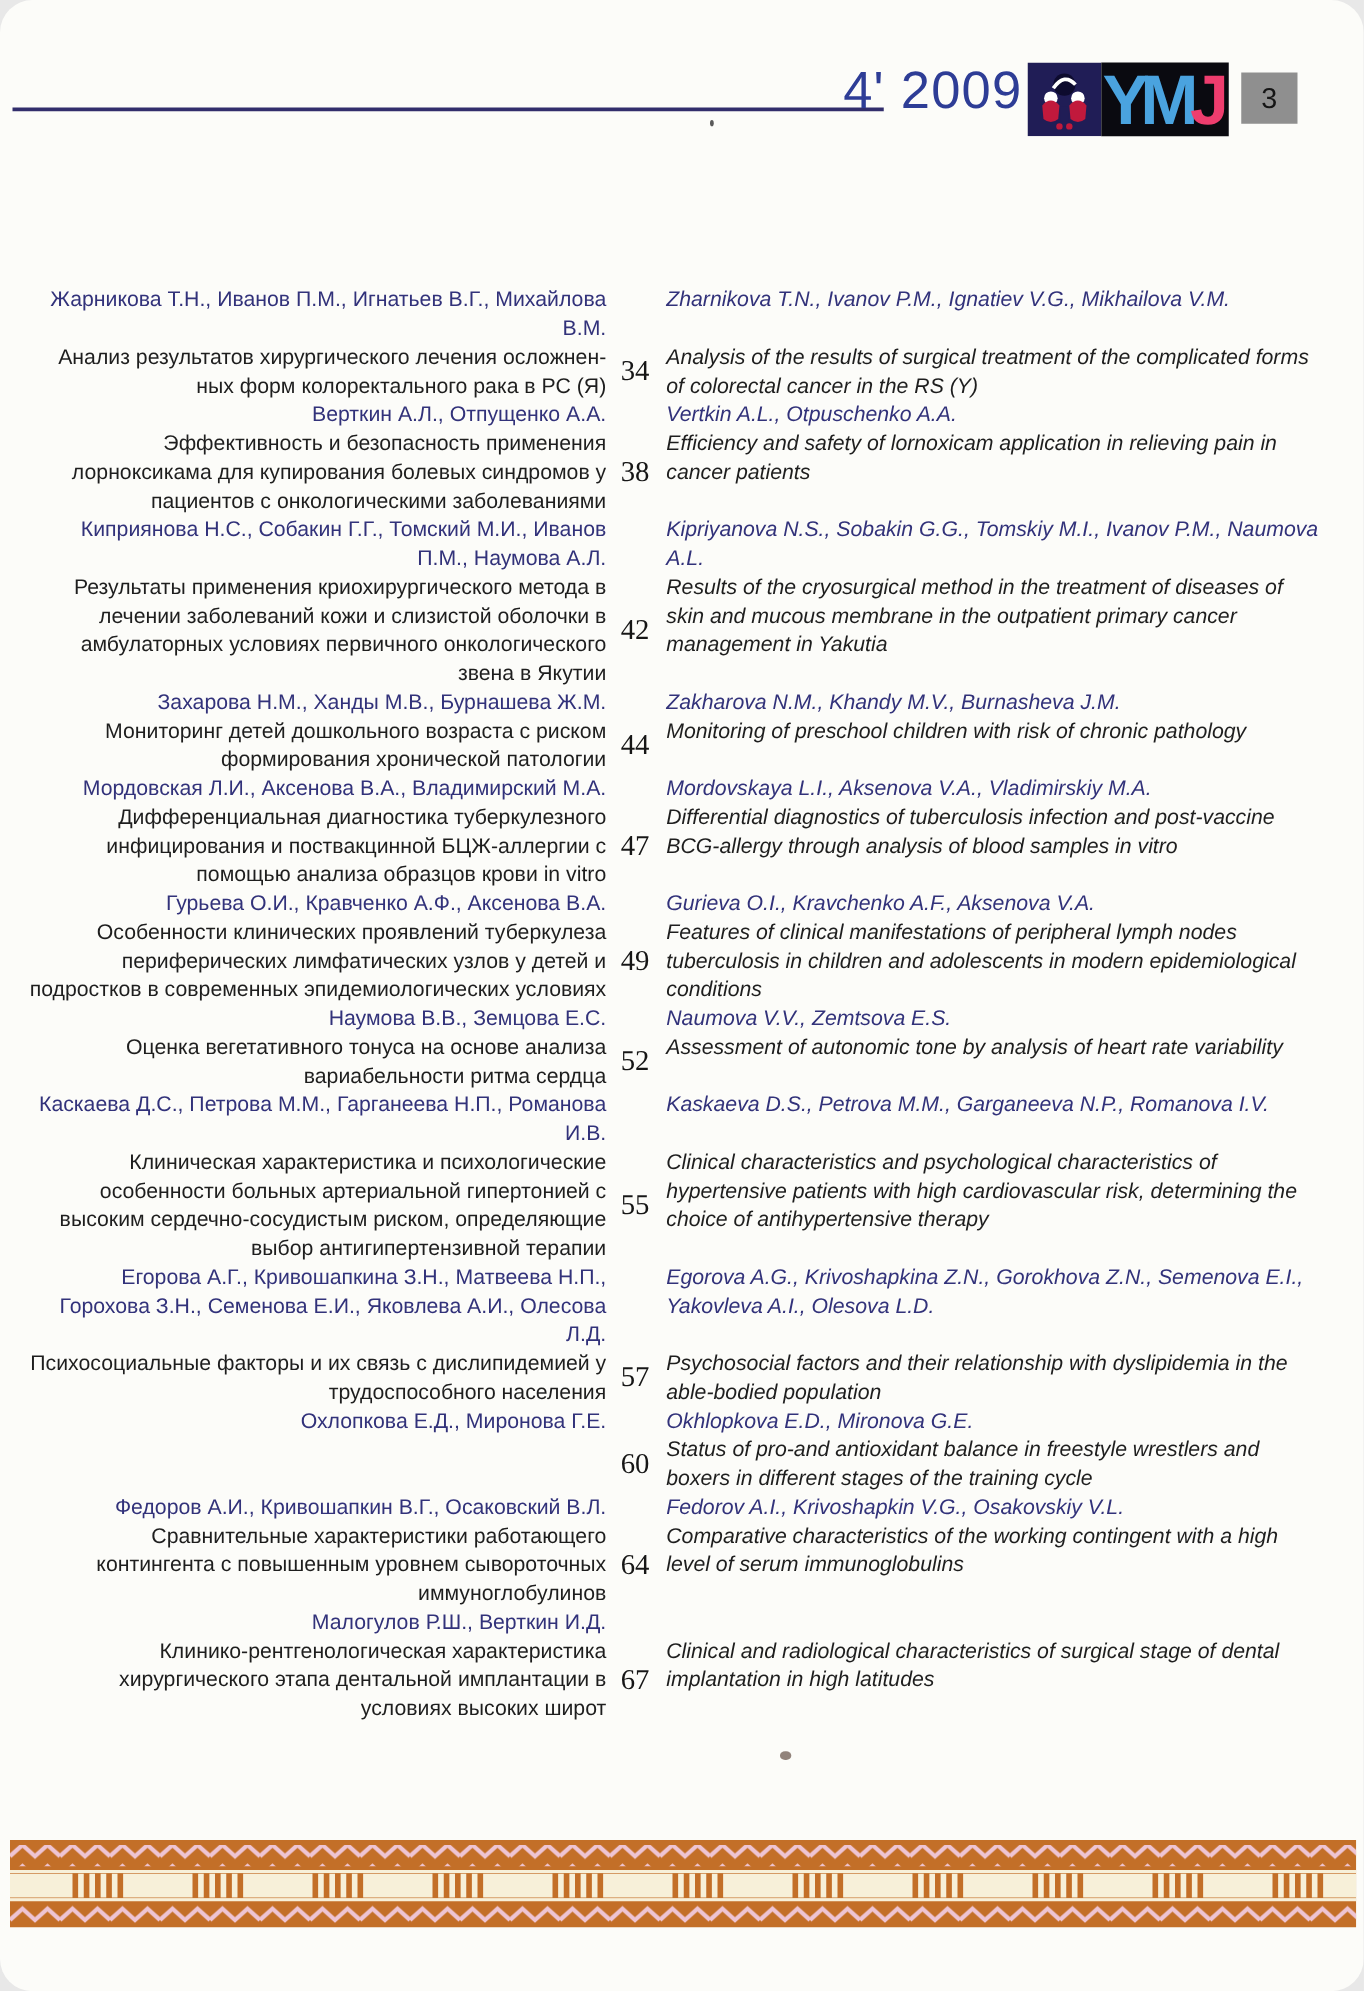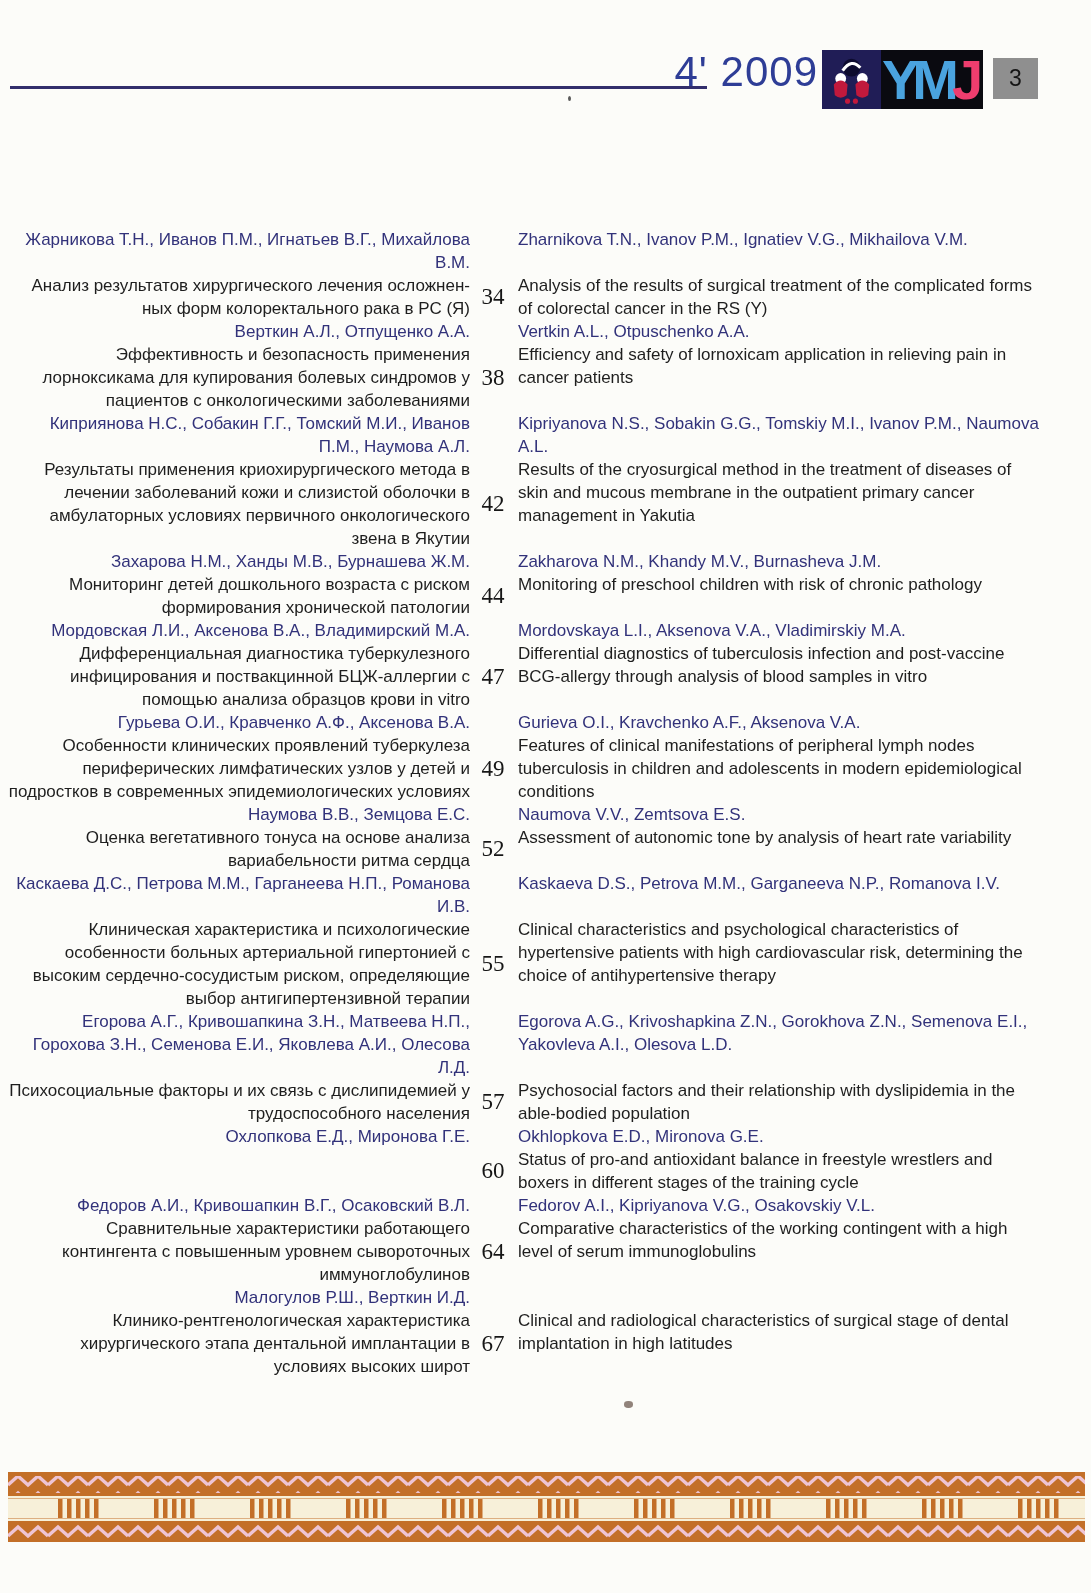--- a/index.html
+++ b/index.html
@@ -1,19 +1,20 @@
 <!DOCTYPE html>
 <html><head>
 <meta charset="utf-8">
 <style>
   html,body{margin:0;padding:0;background:#e8e8e8;}
   .page{
     position:relative;width:1091px;height:1593px;margin:0 auto;
     background:#fcfcf9;overflow:hidden;
     font-family:"Liberation Sans",sans-serif;
+    border-radius:26px;
   }
   
   .header-rule{position:absolute;left:10px;top:86px;width:697px;height:3px;background:#322e6c;}
   .issue{
     position:absolute;left:640px;top:48px;width:178px;text-align:right;
     font-size:42px;color:#2e3d96;letter-spacing:1px;white-space:nowrap;
   }
   .logo-emblem{position:absolute;left:822px;top:50px;width:59px;height:59px;}
   .logo-ymj{
     position:absolute;left:881px;top:50px;width:102px;height:59px;background:#0a0a10;
@@ -24,30 +25,30 @@
   .logo-ymj .lj{color:#ee3d6e;}
   .pagenum-box{
     position:absolute;left:993px;top:58px;width:45px;height:41px;background:#8f8f8f;
     display:flex;align-items:center;justify-content:center;
     font-size:23px;color:#151515;
   }
   .speck1{position:absolute;left:568px;top:96px;width:3px;height:5px;background:#5a5a5a;border-radius:50%;}
   .speck2{position:absolute;left:624px;top:1401px;width:9px;height:7px;background:#6e5b50;opacity:.75;border-radius:45%;}
   
   .toc{
-    position:absolute;left:8px;top:228px;width:1063px;
+    position:absolute;left:23px;top:228px;width:1063px;
     font-size:17px;line-height:23px;color:#1e1e1e;
   }
   .entry{display:grid;grid-template-columns:462px 46px 1fr;
          grid-template-areas:"ra ga ea" "rt n et";}
   .ru-a{grid-area:ra;text-align:right;color:#32327a;}
   .ru-t{grid-area:rt;text-align:right;color:#1e1e1e;}
   .en-a{grid-area:ea;color:#32327a;}
   .en-t{grid-area:et;color:#1e1e1e;}
-  .en-a,.en-t{padding-left:2px;padding-right:26px;}
+  .en-a,.en-t{padding-left:2px;padding-right:26px;font-style:italic;}
   .num{
     grid-area:n;align-self:center;text-align:center;
     font-size:23px;color:#161616;line-height:26px;font-family:Liberation Serif, serif;
   }
   
   .ornament{position:absolute;left:8px;top:1472px;width:1077px;height:70px;}
 </style>
 </head>
 <body>
 
@@ -160,21 +161,21 @@
 
     <div class="entry">
       <div class="ru-a">Охлопкова Е.Д., Миронова Г.Е.</div>
       <div class="en-a">Okhlopkova E.D., Mironova G.E.</div>
       <div class="num">60</div>
       <div class="en-t">Status of pro-and antioxidant balance in freestyle wrestlers and boxers in different stages of the training cycle</div>
     </div>
 
     <div class="entry">
       <div class="ru-a">Федоров А.И., Кривошапкин В.Г., Осаковский В.Л.</div>
-      <div class="en-a">Fedorov A.I., Kipriyanova V.G., Osakovskiy V.L.</div>
+      <div class="en-a">Fedorov A.I., Krivoshapkin V.G., Osakovskiy V.L.</div>
       <div class="ru-t">Сравнительные характеристики работающего контингента с повышенным уровнем сывороточных иммуноглобулинов</div>
       <div class="num">64</div>
       <div class="en-t">Comparative characteristics of the working contingent with a high level of serum immunoglobulins</div>
     </div>
 
     <div class="entry">
       <div class="ru-a">Малогулов Р.Ш., Верткин И.Д.</div>
       <div class="ru-t">Клинико-рентгенологическая характеристика хирургического этапа дентальной имплантации в условиях высоких широт</div>
       <div class="num">67</div>
       <div class="en-t">Clinical and radiological characteristics of surgical stage of dental implantation in high latitudes</div>

